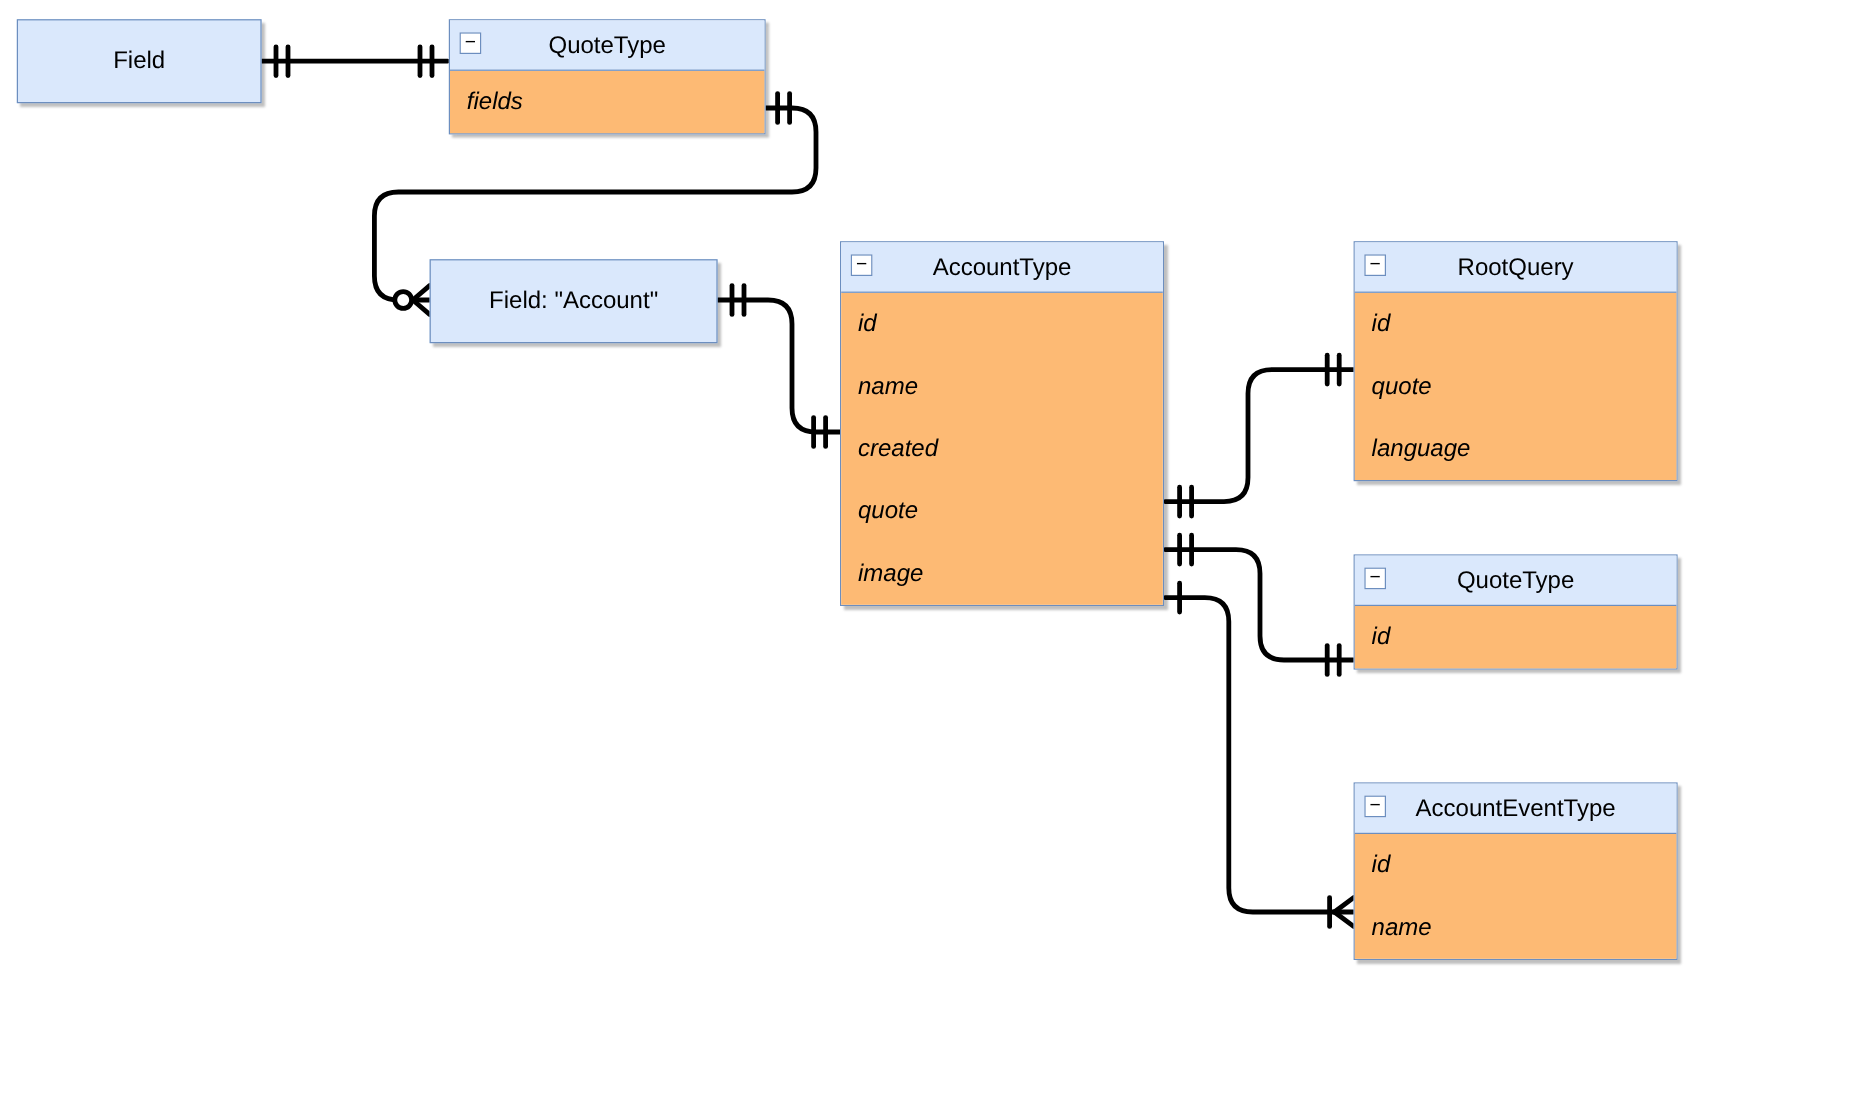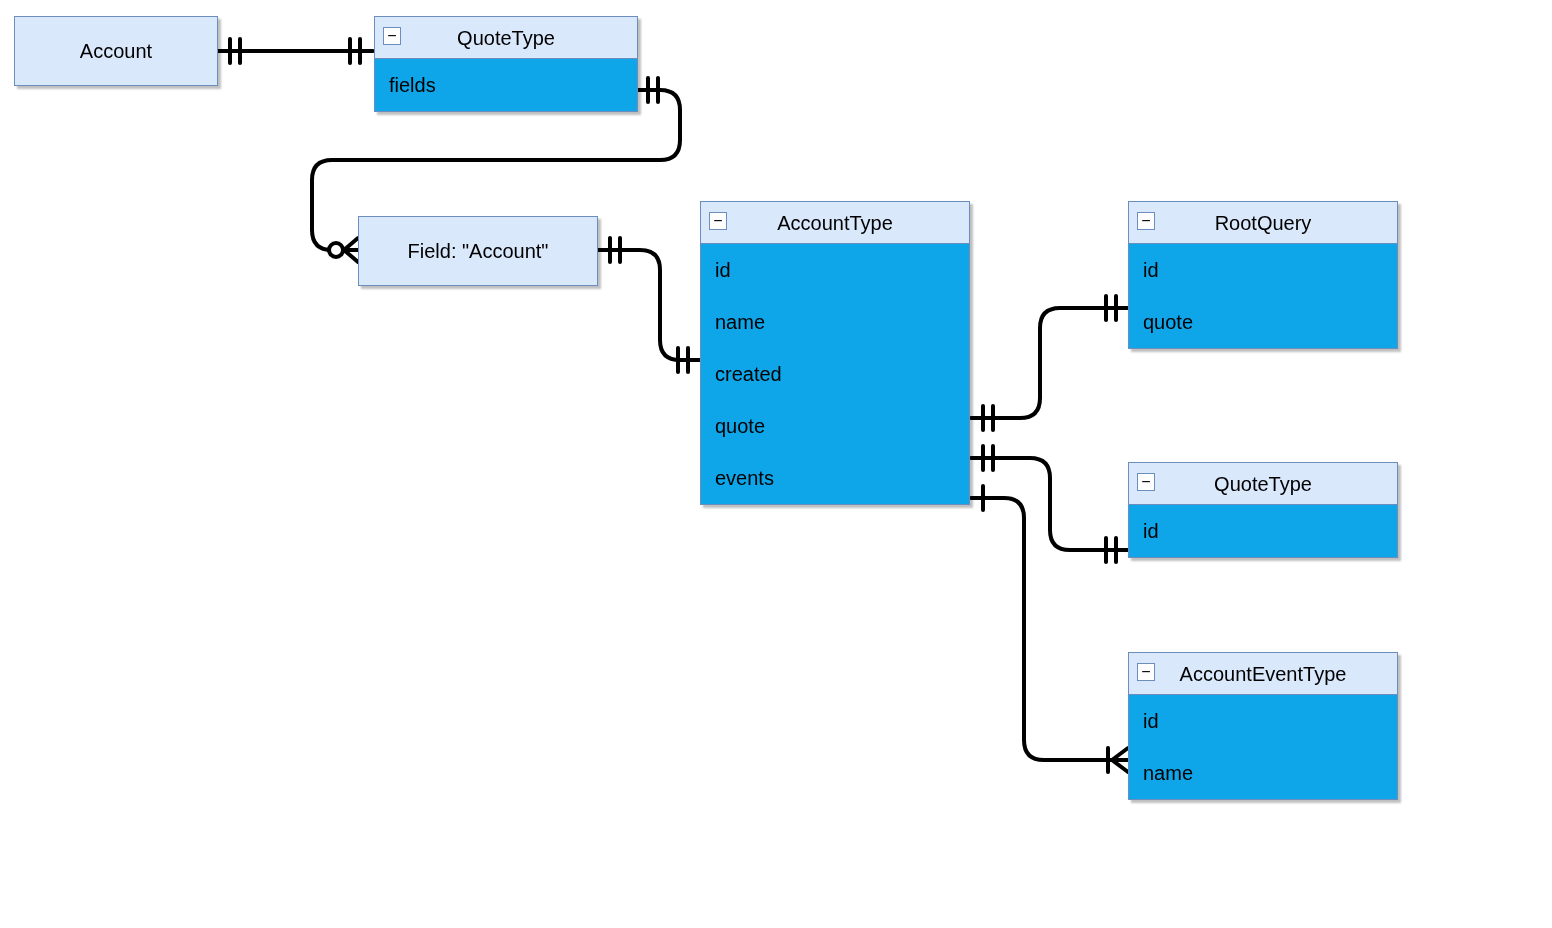--- a/index.html
+++ b/index.html
@@ -44,21 +44,22 @@
     background: #fff;
     box-sizing: border-box;
     display: flex;
     align-items: center;
     justify-content: center;
     font-size: 16px;
     line-height: 16px;
     cursor: pointer;
   }
   .entity .body {
-    background: #0ea5e9;
+    background: #fdba74;
+    font-style: italic;
   }
   .entity .row {
     padding: 12px 14px;
     line-height: 28px;
     box-sizing: border-box;
   }
   .simple-box {
     position: absolute;
     border: 1px solid #6c8ebf;
     background: #dae8fc;
@@ -142,21 +143,21 @@
 
         <path d="M 1108 748 L 1108 772"></path>
         <path d="M 1112 760 L 1128 748"></path>
         <path d="M 1112 760 L 1128 772"></path>
       </g>
 
     </g>
   </svg>
 
   <div class="simple-box" style="left:14px; top:16px; width:204px; height:70px;">
-    <span class="label">Account</span>
+    <span class="label">Field</span>
   </div>
 
   <div class="entity" style="left:374px; top:16px; width:264px;">
     <div class="title">
       <span class="collapse">
           <span>−</span>
         </span>
       <span>QuoteType</span>
     </div>
     <div class="body">
@@ -173,34 +174,35 @@
       <span class="collapse">
           <span>−</span>
         </span>
       <span>AccountType</span>
     </div>
     <div class="body">
       <div class="row">id</div>
       <div class="row">name</div>
       <div class="row">created</div>
       <div class="row">quote</div>
-      <div class="row">events</div>
+      <div class="row">image</div>
     </div>
   </div>
 
   <div class="entity" style="left:1128px; top:201px; width:270px;">
     <div class="title">
       <span class="collapse">
           <span>−</span>
         </span>
       <span>RootQuery</span>
     </div>
     <div class="body">
       <div class="row">id</div>
       <div class="row">quote</div>
+      <div class="row">language</div>
     </div>
   </div>
 
   <div class="entity" style="left:1128px; top:462px; width:270px;">
     <div class="title">
       <span class="collapse">
           <span>−</span>
         </span>
       <span>QuoteType</span>
     </div>

